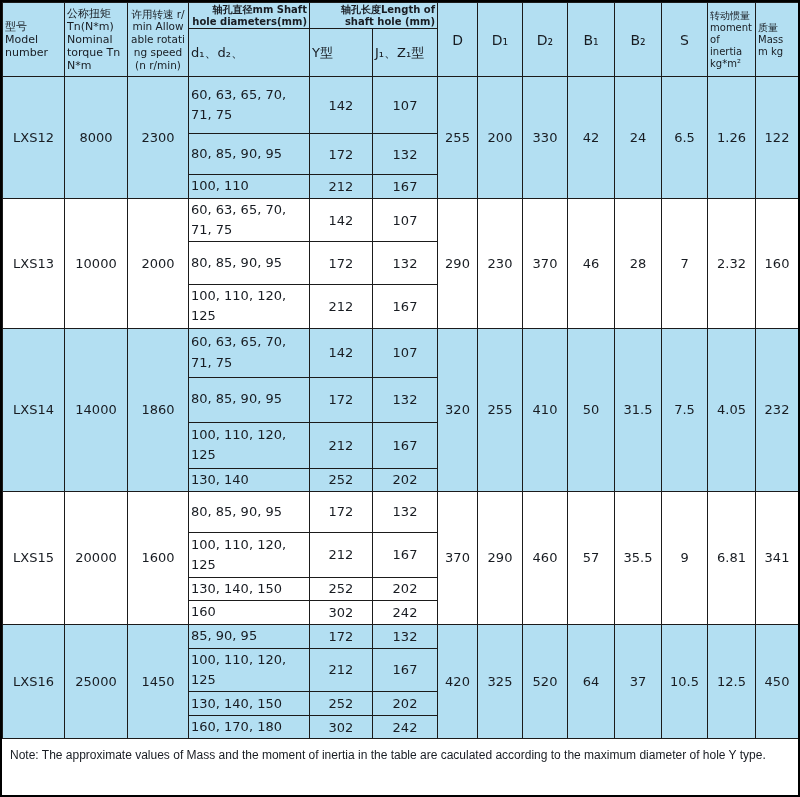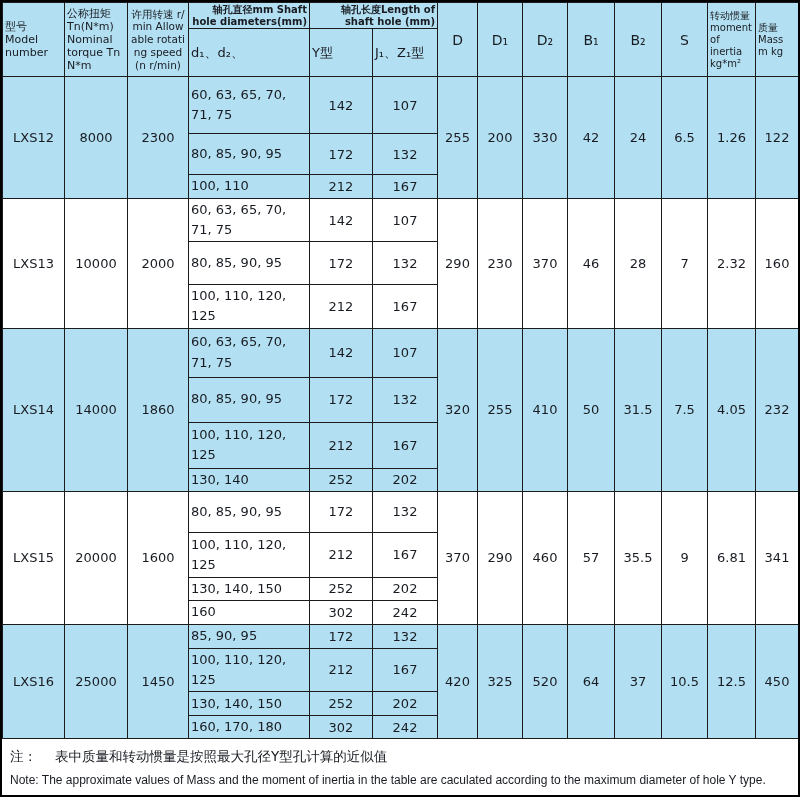--- a/index.html
+++ b/index.html
@@ -261,18 +261,15 @@
       </tr>
       <tr class="blue" style="height:23px">
         <td class="dlist">160, 170, 180</td>
         <td class="num">302</td>
         <td class="num">242</td>
       </tr>
     </tbody>
   </table>
 
   <div class="note">
-    <div class="note-zh">
-      <span>注：</span><span class="gap"></span><span>表中质量和转动惯量是按照最大孔径Y型孔计算的近似值</span>
-    </div>
     <div class="note-en">Note: The approximate values of Mass and the moment of inertia in the table are caculated according to the maximum diameter of hole Y type.</div>
   </div>
 </div>
 
 </body></html>

